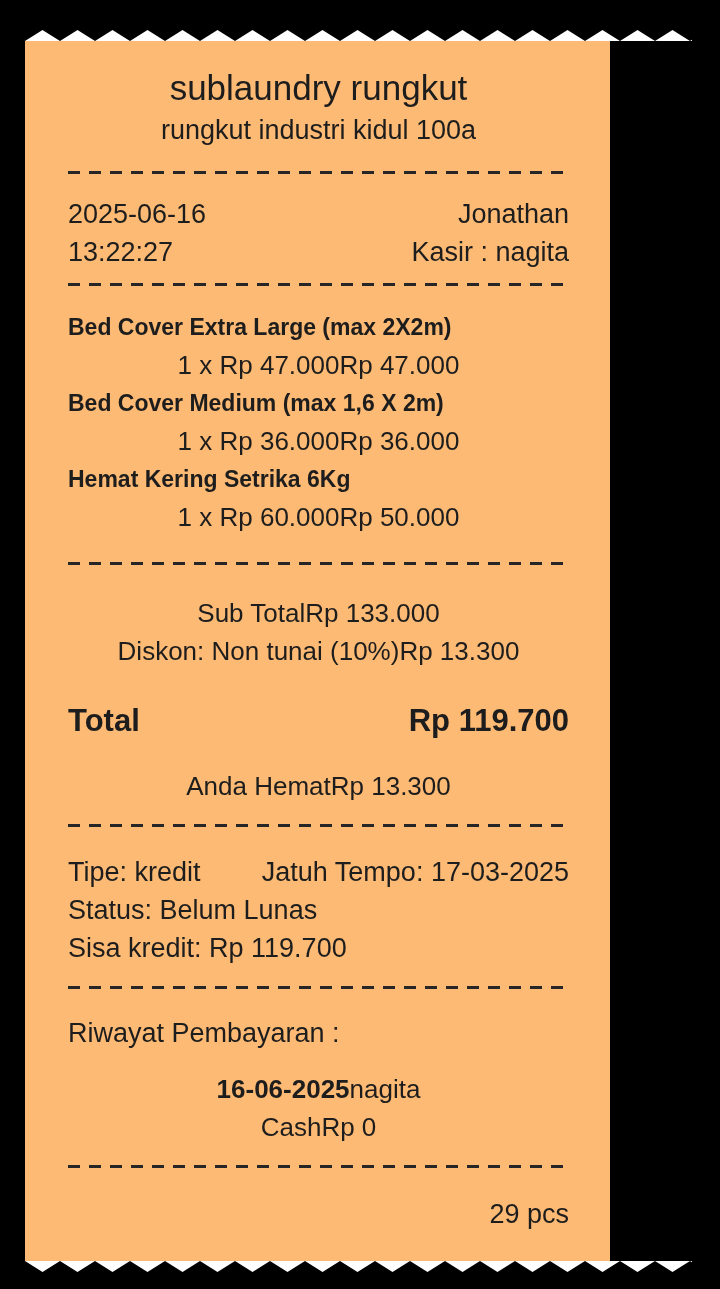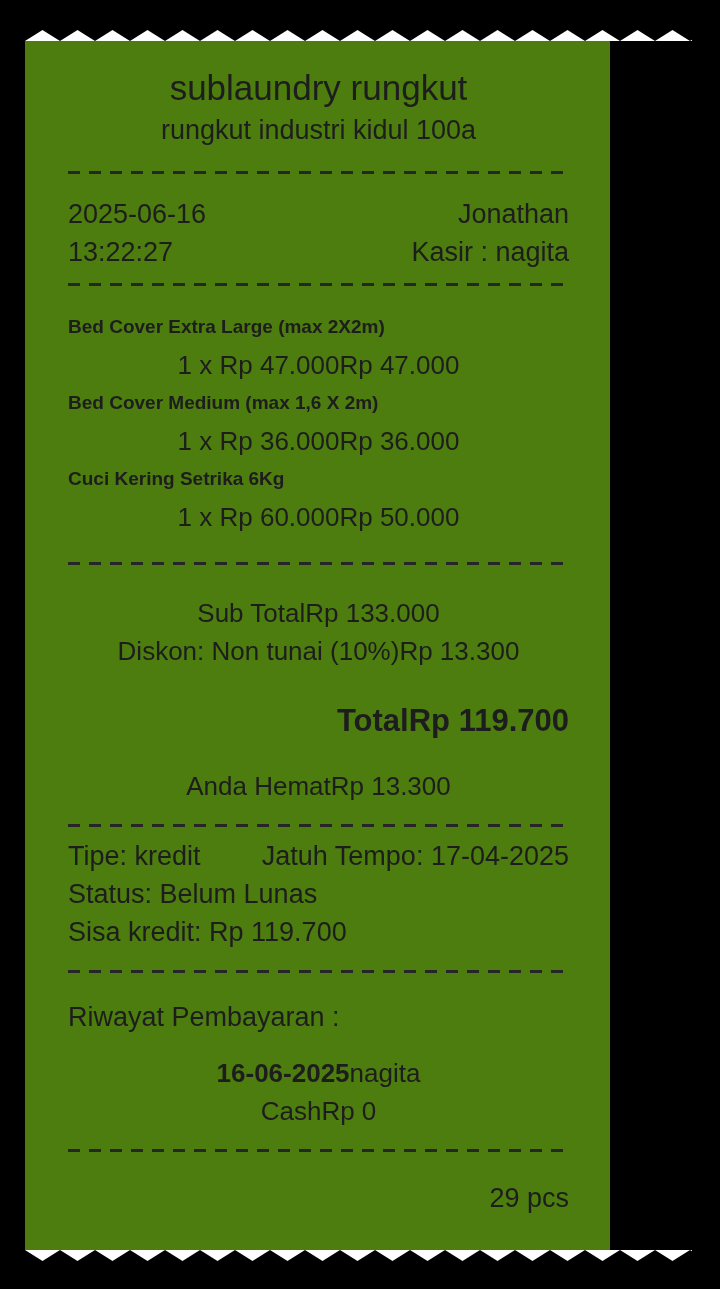--- a/index.html
+++ b/index.html
@@ -6,21 +6,21 @@
   html, body {
     width: 720px; height: 1289px;
     background: #000000;
     font-family: "Liberation Sans", "DejaVu Sans", sans-serif;
     color: #1d1d1d;
     overflow: hidden;
   }
   .receipt-wrap { width: 667px; margin-left: 25px; padding-top: 30px; }
   .edge-svg { display: block; width: 667px; height: 11px; }
   .paper {
-    background: #4d7c0f;
+    background: #fdba74;
     width: 585px;
     min-height: 1209px;
     padding: 24px 41px 28px 43px;
   }
   .store-name {
     text-align: center;
     font-size: 35px;
     font-weight: 400;
     line-height: 46px;
   }
@@ -44,33 +44,33 @@
     display: flex;
     justify-content: center;
     align-items: baseline;
     font-size: 26px;
     line-height: 38px;
   }
   .info-block { margin-top: 21px; display: flex; justify-content: space-between; }
   .info-left, .info-right { font-size: 27px; line-height: 38px; }
   .info-right { text-align: right; }
   .items-block { margin-top: 22px; }
-  .item-name { font-size: 19px; font-weight: 700; line-height: 38px; }
+  .item-name { font-size: 23px; font-weight: 700; line-height: 38px; }
   .summary-block { margin-top: 29px; }
   .total-row {
     margin-top: 29px;
     display: flex;
-    justify-content: flex-end;
+    justify-content: space-between;
     align-items: baseline;
     font-size: 31px;
     font-weight: 700;
     line-height: 44px;
   }
   .savings-row { margin-top: 24px; }
-  .credit-block { margin-top: 10px; font-size: 27px; line-height: 38px; }
+  .credit-block { margin-top: 26px; font-size: 27px; line-height: 38px; }
   .credit-row1 { display: flex; justify-content: space-between; }
   .history-heading { margin-top: 25px; font-size: 27px; line-height: 38px; }
   .history-entry { margin-top: 18px; }
   .bold { font-weight: 700; }
   .footer-pcs {
     margin-top: 27px;
     text-align: right;
     font-size: 27px;
     line-height: 38px;
   }
@@ -118,21 +118,21 @@
         </div>
       </div>
       <div>
         <div class="item-name">Bed Cover Medium (max 1,6 X 2m)</div>
         <div class="row">
           <span>1 x Rp 36.000</span>
           <span>Rp 36.000</span>
         </div>
       </div>
       <div>
-        <div class="item-name">Cuci Kering Setrika 6Kg</div>
+        <div class="item-name">Hemat Kering Setrika 6Kg</div>
         <div class="row">
           <span>1 x Rp 60.000</span>
           <span>Rp 50.000</span>
         </div>
       </div>
     </div>
 
     <div class="divider d3"></div>
 
     <div class="summary-block">
@@ -152,21 +152,21 @@
         <span>Anda Hemat</span>
         <span>Rp 13.300</span>
       </div>
     </div>
 
     <div class="divider d4"></div>
 
     <div class="credit-block">
       <div class="credit-row1">
         <span>Tipe: kredit</span>
-        <span>Jatuh Tempo: 17-04-2025</span>
+        <span>Jatuh Tempo: 17-03-2025</span>
       </div>
       <div>Status: Belum Lunas</div>
       <div>Sisa kredit: Rp 119.700</div>
     </div>
 
     <div class="divider d5"></div>
 
     <div class="history-heading">Riwayat Pembayaran :</div>
 
     <div class="history-entry">

